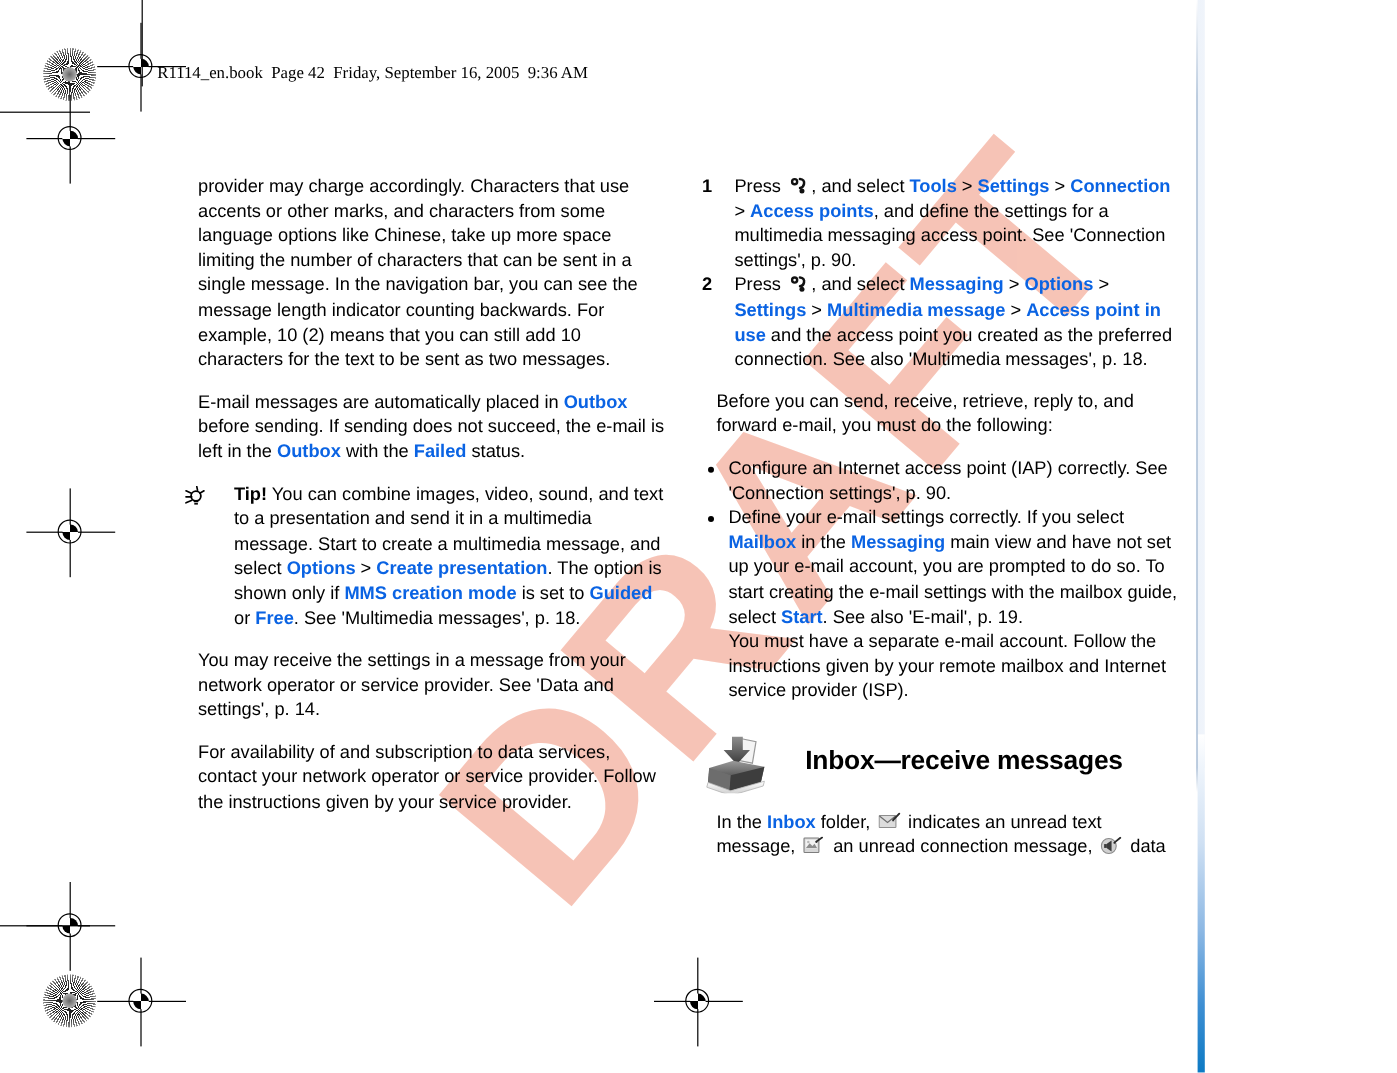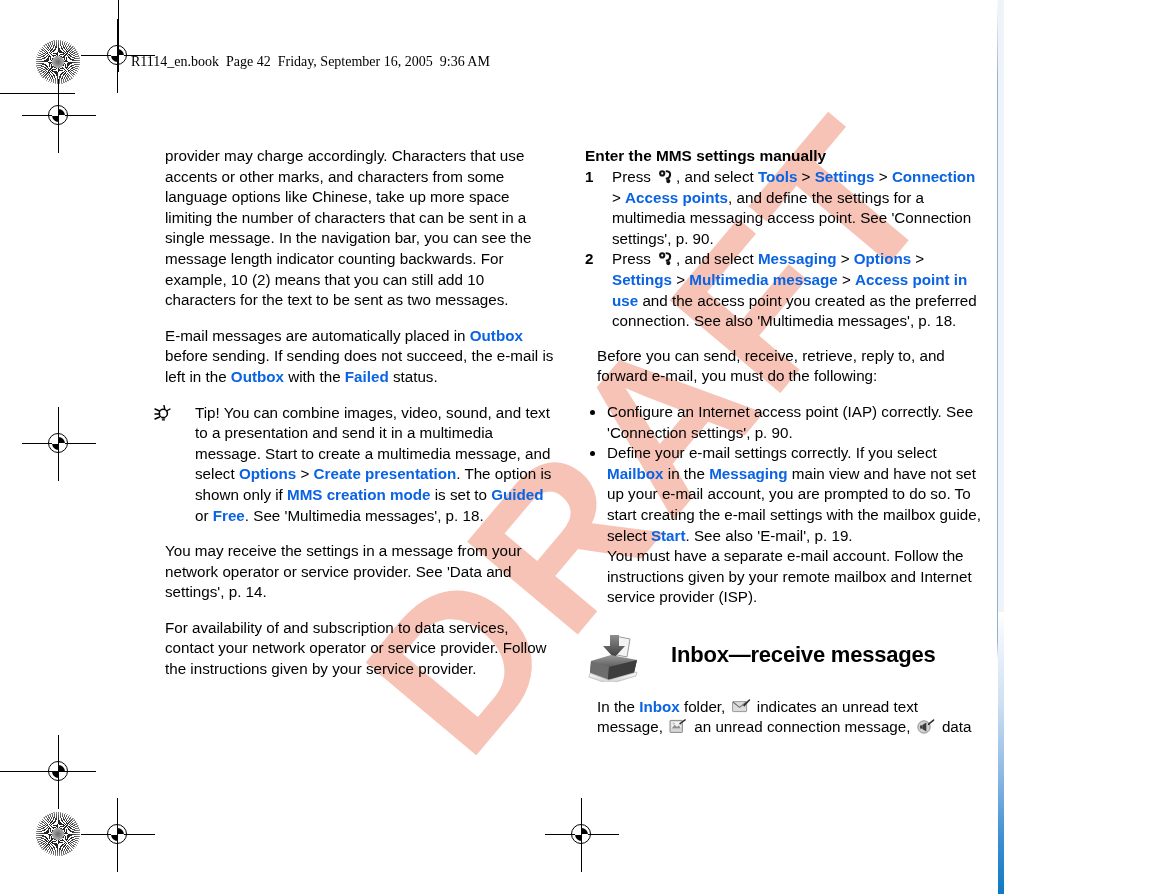--- a/index.html
+++ b/index.html
@@ -177,21 +177,21 @@
     position: relative;
     padding-left: 42px;
     margin: 0 0 15px 0;
     line-height: 20.6px;
   }
   .tip .tip-ico {
     position: absolute;
     left: 0px; top: 2px;
     width: 26px; height: 18px;
   }
-  .tip .tip-word { font-weight: normal; }
+  .tip .tip-word { font-weight: bold; }
 
   
   .menukey {
     display: inline-block;
     width: 15px; height: 15px;
     vertical-align: -2px;
     margin: 0 3px;
   }
 
   
@@ -397,21 +397,20 @@
     </div>
 
 
     <p class="body">You may receive the settings in a message from your network operator or service provider. See 'Data and settings', p. 14.</p>
 
     <p class="body">For availability of and subscription to data services, contact your network operator or service provider. Follow the instructions given by your service provider.</p>
   </div>
 
   <div class="col" id="col-right">
 
-    <h3 class="sub">Enter the MMS settings manually</h3>
 
     <ol class="steps">
       <li>
         <span class="num">1</span><span>Press </span><span class="menukey"><svg viewBox="0 0 15 15" width="15" height="15" aria-hidden="true">
               <circle cx="4.2" cy="4.4" r="3.1" fill="#111"></circle>
               <circle cx="4.2" cy="4.4" r="1.1" fill="#fff"></circle>
               <path d="M8.6 2.2 q4.1 0.4 3.4 4.2 q-0.6 3.1 -3.3 3.2" fill="none" stroke="#111" stroke-width="2.1" stroke-linecap="round"></path>
               <circle cx="10.3" cy="12.1" r="2.1" fill="#111"></circle>
             </svg></span><span>, and select </span><span class="lnk">Tools</span><span class="gt"> &gt; </span><span class="lnk">Settings</span><span class="gt"> &gt; </span><span class="lnk">Connection</span><span class="gt"> &gt; </span><span class="lnk">Access points</span><span>, and define the settings for a multimedia messaging access point. See 'Connection settings', p. 90.</span>
       </li>

